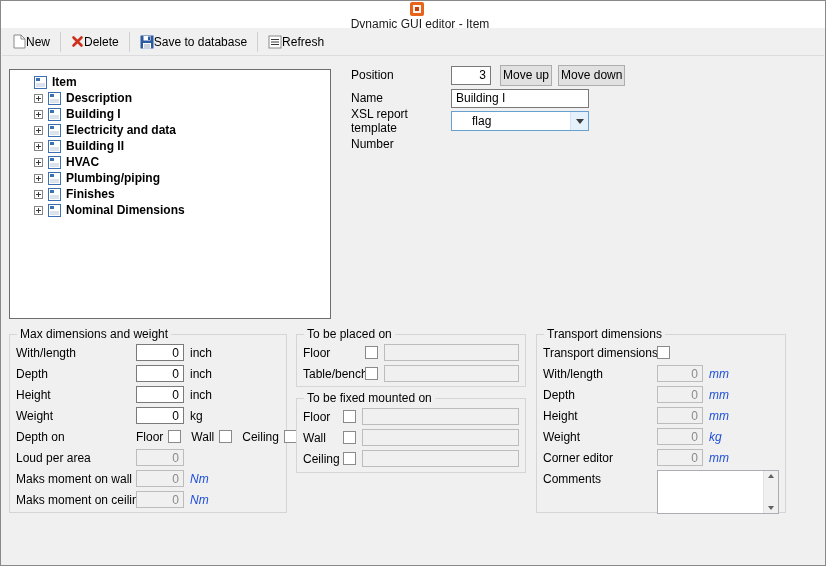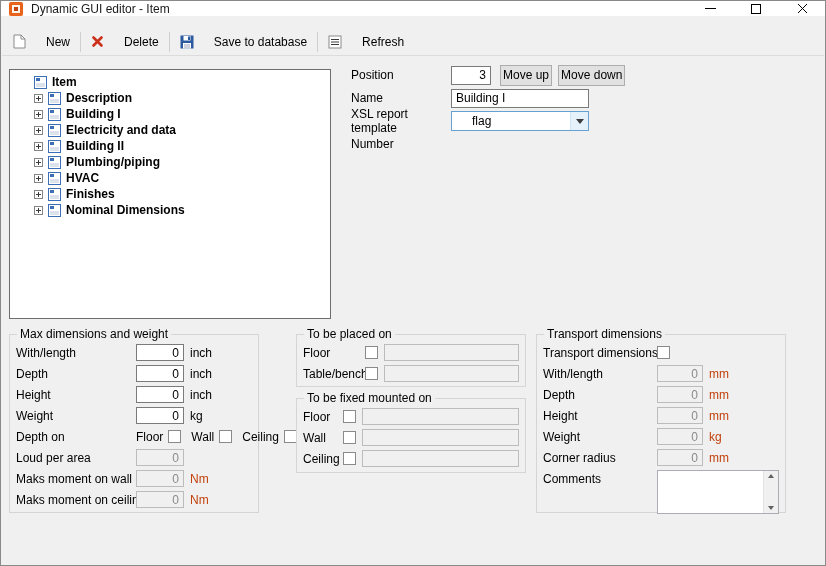--- a/index.html
+++ b/index.html
@@ -2,29 +2,29 @@
 <html><head>
 <meta charset="utf-8">
 <style>
   * { margin:0; padding:0; box-sizing:border-box; }
   html,body { width:826px; height:566px; overflow:hidden; background:#fff; }
   body { font-family:"Liberation Sans", sans-serif; font-size:12px; color:#000; }
 
   .window { position:relative; width:826px; height:566px; background:#f0f0f0; border:1px solid #898989; }
 
   
-  .titlebar { height:15px; background:#ffffff; display:flex; align-items:center; padding-left:7px; }
+  .titlebar { height:27px; background:#ffffff; display:flex; align-items:center; padding-left:7px;flex-direction:column; }
   .app-icon { width:16px; height:16px; flex:none; display:flex; }
   .title { margin-left:7px; font-size:12px; color:#1a1a1a; }
   .win-controls { margin-left:auto; display:flex; height:100%; }
   .win-btn { width:46px; height:100%; display:flex; align-items:center; justify-content:center; cursor:default; }
 
   
   .toolbar { position:absolute; left:1px; right:1px; top:27px; height:28px; display:flex; align-items:center; padding-left:4px; background:#f0f0f0; border-bottom:1px solid #dcdcdc; }
-  .tb-btn { display:flex; align-items:center; gap:20px; padding:3px 7px; height:24px; }
+  .tb-btn { display:flex; align-items:center; gap:0; padding:3px 7px; height:24px; }
   .tb-icon { display:flex; flex:none; }
   .tb-sep { width:1px; height:20px; background:#cfcfcf; margin:0 3px; flex:none; }
 
   
   .tree-panel { position:absolute; left:8px; top:68px; width:322px; height:250px; background:#fff; border:1px solid #6e6e6e; padding:4px 2px; overflow:hidden; }
   .tree-row { display:flex; align-items:center; height:16px; padding-left:22px; gap:5px; font-weight:bold; white-space:nowrap; }
   .expand { position:relative; width:9px; height:9px; border:1px solid #848484; background:#fff; flex:none; }
   .expand::before { content:""; position:absolute; left:1px; right:1px; top:3px; height:1px; background:#3c3c3c; }
   .expand::after { content:""; position:absolute; top:1px; bottom:1px; left:3px; width:1px; background:#3c3c3c; }
   .node-icon { display:flex; flex:none; }
@@ -45,32 +45,32 @@
   .btn { font-family:"Liberation Sans",sans-serif; font-size:12px; background:#e1e1e1; border:1px solid #adadad; height:21px; padding:1px 2px; margin-left:6px; }
   .btn:first-of-type { margin-left:9px; }
   .combobox { width:138px; height:20px; background:#fff; border:1px solid #66a1d2; display:flex; align-items:center; }
   .combo-value { flex:1; padding:0 20px; }
   .combo-arrow { width:18px; height:100%; background:#e5f1fb; display:flex; align-items:center; justify-content:center; border-left:1px solid #cfe4f5; }
   .combo-arrow::after { content:""; width:0; height:0; border-left:4px solid transparent; border-right:4px solid transparent; border-top:5px solid #3c3c3c; }
 
   
   fieldset.group { position:absolute; border:1px solid #d5d5d5; padding:3px 6px 2px 6px; min-width:0; }
   fieldset.group legend { padding:0 3px; margin-left:1px; font-size:12px; }
-  .g1 { left:8px; top:326px; width:250px; height:186px; }
+  .g1 { left:8px; top:326px; width:278px; height:186px; }
   .g2 { left:295px; top:326px; width:230px; height:60px; }
   .g3 { left:295px; top:390px; width:230px; height:82px; }
   .g4 { left:535px; top:326px; width:250px; height:186px; }
   .grow { display:flex; align-items:center; height:17px; margin-bottom:4px; }
   .glabel { flex:none; white-space:nowrap; }
   .glabel.w1 { width:120px; }
   .glabel.w2 { width:62px; }
   .glabel.w3 { width:40px; }
   .glabel.w4 { width:114px; }
   .unit { margin-left:6px; }
-  .unit.gray { color:#c2410c; }
+  .unit.gray { color:#1d4ed8;font-style:italic; }
   .checkbox { width:13px; height:13px; background:#fff; border:1px solid #8a8a8a; flex:none; }
   .loud-opts { display:flex; align-items:center; }
   .loud-opt { display:flex; align-items:center; gap:5px; margin-right:10px; }
 
   
   .comments-row { height:auto; align-items:flex-start; }
   .glabel.top { padding-top:2px; }
   .comments-box { position:relative; width:124px; height:44px; background:#fff; border:1px solid #abadb3; }
   .comments-text { position:absolute; left:2px; top:1px; right:17px; bottom:1px; overflow:hidden; }
   .comments-scrollbar { position:absolute; right:0; top:0; bottom:0; width:15px; background:#f0f0f0; border-left:1px solid #e3e3e3; display:flex; flex-direction:column; justify-content:space-between; align-items:center; padding:3px 0; }
@@ -226,34 +226,34 @@
         <div class="tree-row">
           <span class="expand"></span>
           <span class="node-icon">
             <svg width="13" height="13">
               <rect x="0.5" y="0.5" width="12" height="12" fill="#fff" stroke="#3d6fb4"></rect>
               <rect x="2" y="2" width="4" height="3" fill="#3d6fb4"></rect>
               <line x1="2" y1="8" x2="11" y2="8" stroke="#b9c6da"></line>
               <line x1="2" y1="10" x2="11" y2="10" stroke="#b9c6da"></line>
             </svg>
           </span>
+          <span class="tree-label">HVAC</span>
+        </div>
+
+        <div class="tree-row">
+          <span class="expand"></span>
+          <span class="node-icon">
+            <svg width="13" height="13">
+              <rect x="0.5" y="0.5" width="12" height="12" fill="#fff" stroke="#3d6fb4"></rect>
+              <rect x="2" y="2" width="4" height="3" fill="#3d6fb4"></rect>
+              <line x1="2" y1="8" x2="11" y2="8" stroke="#b9c6da"></line>
+              <line x1="2" y1="10" x2="11" y2="10" stroke="#b9c6da"></line>
+            </svg>
+          </span>
           <span class="tree-label">Plumbing/piping</span>
-        </div>
-
-        <div class="tree-row">
-          <span class="expand"></span>
-          <span class="node-icon">
-            <svg width="13" height="13">
-              <rect x="0.5" y="0.5" width="12" height="12" fill="#fff" stroke="#3d6fb4"></rect>
-              <rect x="2" y="2" width="4" height="3" fill="#3d6fb4"></rect>
-              <line x1="2" y1="8" x2="11" y2="8" stroke="#b9c6da"></line>
-              <line x1="2" y1="10" x2="11" y2="10" stroke="#b9c6da"></line>
-            </svg>
-          </span>
-          <span class="tree-label">HVAC</span>
         </div>
 
         <div class="tree-row">
           <span class="expand"></span>
           <span class="node-icon">
             <svg width="13" height="13">
               <rect x="0.5" y="0.5" width="12" height="12" fill="#fff" stroke="#3d6fb4"></rect>
               <rect x="2" y="2" width="4" height="3" fill="#3d6fb4"></rect>
               <line x1="2" y1="8" x2="11" y2="8" stroke="#b9c6da"></line>
               <line x1="2" y1="10" x2="11" y2="10" stroke="#b9c6da"></line>
@@ -438,21 +438,21 @@
           <span class="unit gray">mm</span>
         </div>
 
         <div class="grow">
           <span class="glabel w4">Weight</span>
           <div class="textbox num g4box disabled">0</div>
           <span class="unit gray">kg</span>
         </div>
 
         <div class="grow">
-          <span class="glabel w4">Corner radius</span>
+          <span class="glabel w4">Corner editor</span>
           <div class="textbox num g4box disabled">0</div>
           <span class="unit gray">mm</span>
         </div>
       </div>
     <div class="grow comments-row">
       <span class="glabel w4 top">Comments</span>
       <div class="comments-box">
         <div class="comments-text"></div>
         <div class="comments-scrollbar">
           <span class="sb-up"></span>

